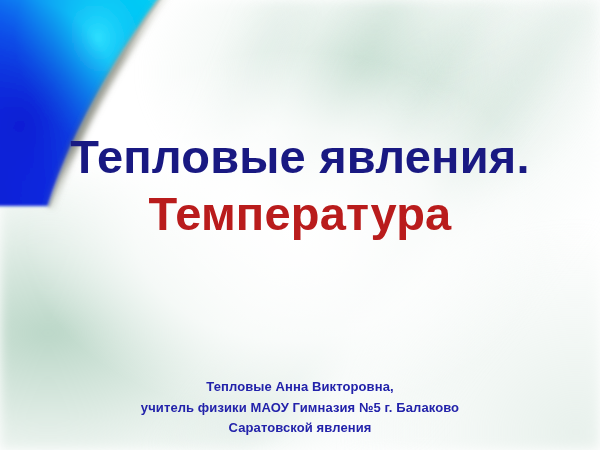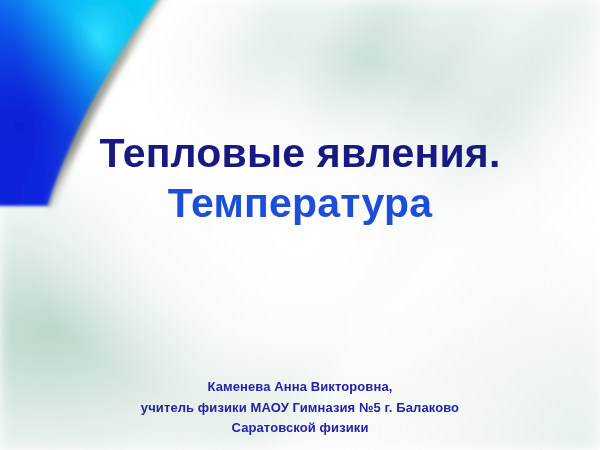--- a/index.html
+++ b/index.html
@@ -106,21 +106,21 @@
   .title-block {
     position: absolute;
     left: 0;
     right: 0;
     top: 128px;
     text-align: center;
     z-index: 5;
   }
 
   .title-line {
-    font-size: 41px;
+    font-size: 47px;
     font-weight: bold;
     line-height: 1.22;
     letter-spacing: 0.2px;
     white-space: nowrap;
   }
 
   .footer-block {
     position: absolute;
     left: 0;
     right: 0;
@@ -187,22 +187,22 @@
         <path d="M 0,0 L 175,0 C 140,48 88,126 58,216 L 0,216 Z" fill="url(#deepGlow)"></path>
       </g>
 
       <path d="M 178,0 C 143,49 90,128 60,218" fill="none" stroke="url(#edgeGrad)" stroke-width="7" filter="url(#softEdge2)"></path>
       <path d="M 176,0 C 141,48 89,127 59,217" fill="none" stroke="#76796a" stroke-opacity="0.45" stroke-width="2.4" filter="url(#softEdge)"></path>
     </svg>
   </div>
 
   <div class="title-block">
     <div class="title-line" style-color="#191982" style="color: rgb(25, 25, 130);">Тепловые явления.</div>
-    <div class="title-line" style="color: #1d4ed8;">Температура</div>
+    <div class="title-line" style="color: #b91c1c;">Температура</div>
   </div>
 
   <div class="footer-block">
-    <div class="footer-line" style="color: rgb(34, 34, 170);">Каменева Анна Викторовна,</div>
+    <div class="footer-line" style="color: rgb(34, 34, 170);">Тепловые Анна Викторовна,</div>
     <div class="footer-line" style="color: rgb(34, 34, 170);">учитель физики МАОУ Гимназия №5 г. Балаково</div>
-    <div class="footer-line" style="color: rgb(34, 34, 170);">Саратовской физики</div>
+    <div class="footer-line" style="color: rgb(34, 34, 170);">Саратовской явления</div>
   </div>
 
 </div>
 
 </body></html>

